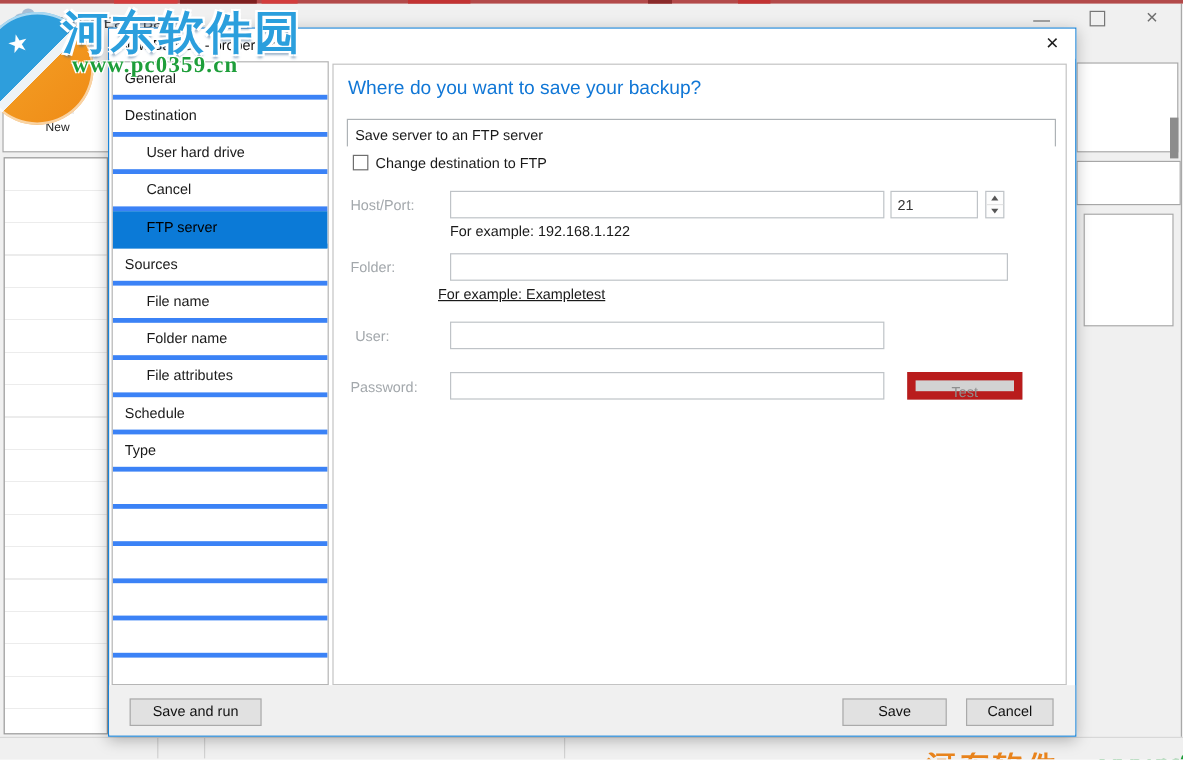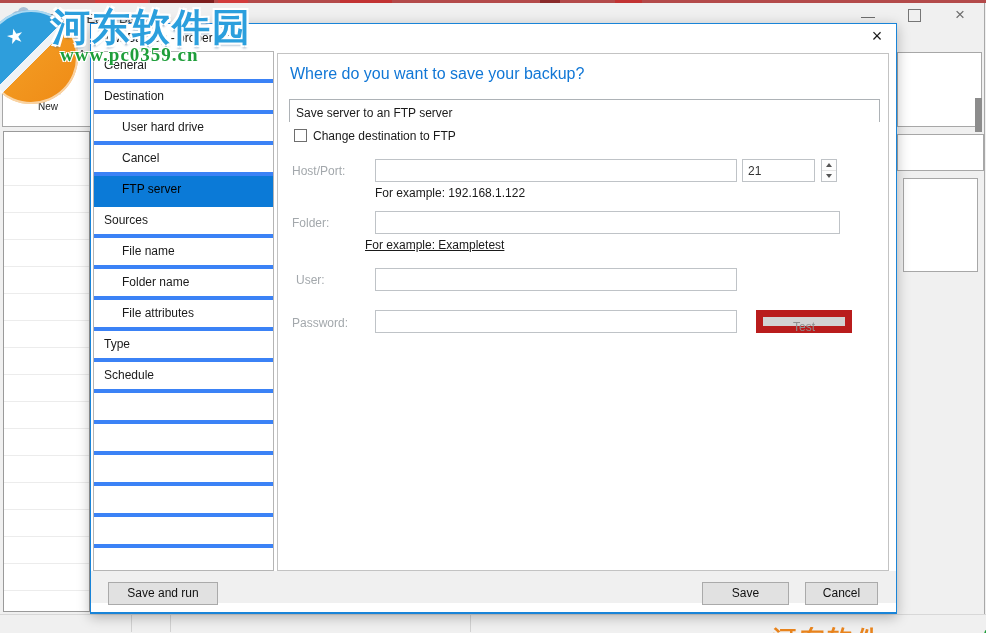--- a/index.html
+++ b/index.html
@@ -49,21 +49,21 @@
   .status-sep{top:615px;width:1px;height:17px;background:#d2d2d2;z-index:3;}
 
   
   .dialog{left:90px;top:23px;width:807px;height:591px;background:#fff;border:1px solid #1984d8;
           border-bottom-width:2px;box-sizing:border-box;z-index:10;box-shadow:0 3px 12px rgba(0,0,0,0.28);}
   .dlg-titlebar{position:absolute;left:0;top:0;width:100%;height:25px;background:#fff;}
   .dlg-title{position:absolute;left:9px;top:7px;font-size:12px;color:#111;}
   .dlg-close{position:absolute;right:6px;top:2px;width:26px;height:22px;text-align:center;
              font-size:18px;line-height:21px;color:#1a1a1a;}
 
-  .dlg-footer{position:absolute;left:0;top:547px;width:805px;height:32px;background:#f0f0f0;}
+  .dlg-footer{position:absolute;left:0;top:547px;width:805px;height:42px;background:#f0f0f0;}
   .btn{position:absolute;background:#e1e1e1;border:1px solid #aaaaaa;font-size:12px;color:#111;
        text-align:center;line-height:21px;height:23px;box-sizing:border-box;font-family:"Liberation Sans",sans-serif;}
 
   
   .sidebar{position:absolute;left:2px;top:27px;width:181px;height:520px;border:1px solid #b5b5b5;
            background:#fff;box-sizing:border-box;overflow:hidden;}
   .side-row{height:27px;line-height:26px;border-bottom:4px solid #3b82f6;padding-left:10px;color:#1a1a1a;cursor:default;}
   .side-row.indent{padding-left:28px;}
   .side-row.selected{background:#0b7ad7;color:#000000;border-bottom-color:#0b7ad7;}
 
@@ -168,22 +168,22 @@
   <div class="sidebar">
     <div class="side-row">General</div>
     <div class="side-row">Destination</div>
     <div class="side-row indent">User hard drive</div>
     <div class="side-row indent">Cancel</div>
     <div class="side-row indent selected">FTP server</div>
     <div class="side-row">Sources</div>
     <div class="side-row indent">File name</div>
     <div class="side-row indent">Folder name</div>
     <div class="side-row indent">File attributes</div>
+    <div class="side-row">Schedule</div>
     <div class="side-row">Type</div>
-    <div class="side-row">Schedule</div>
     <div class="side-row"></div>
     <div class="side-row"></div>
     <div class="side-row"></div>
     <div class="side-row"></div>
     <div class="side-row"></div>
     <div class="side-row"></div>
     <div class="side-row"></div>
   </div>
 
   <div class="content">

